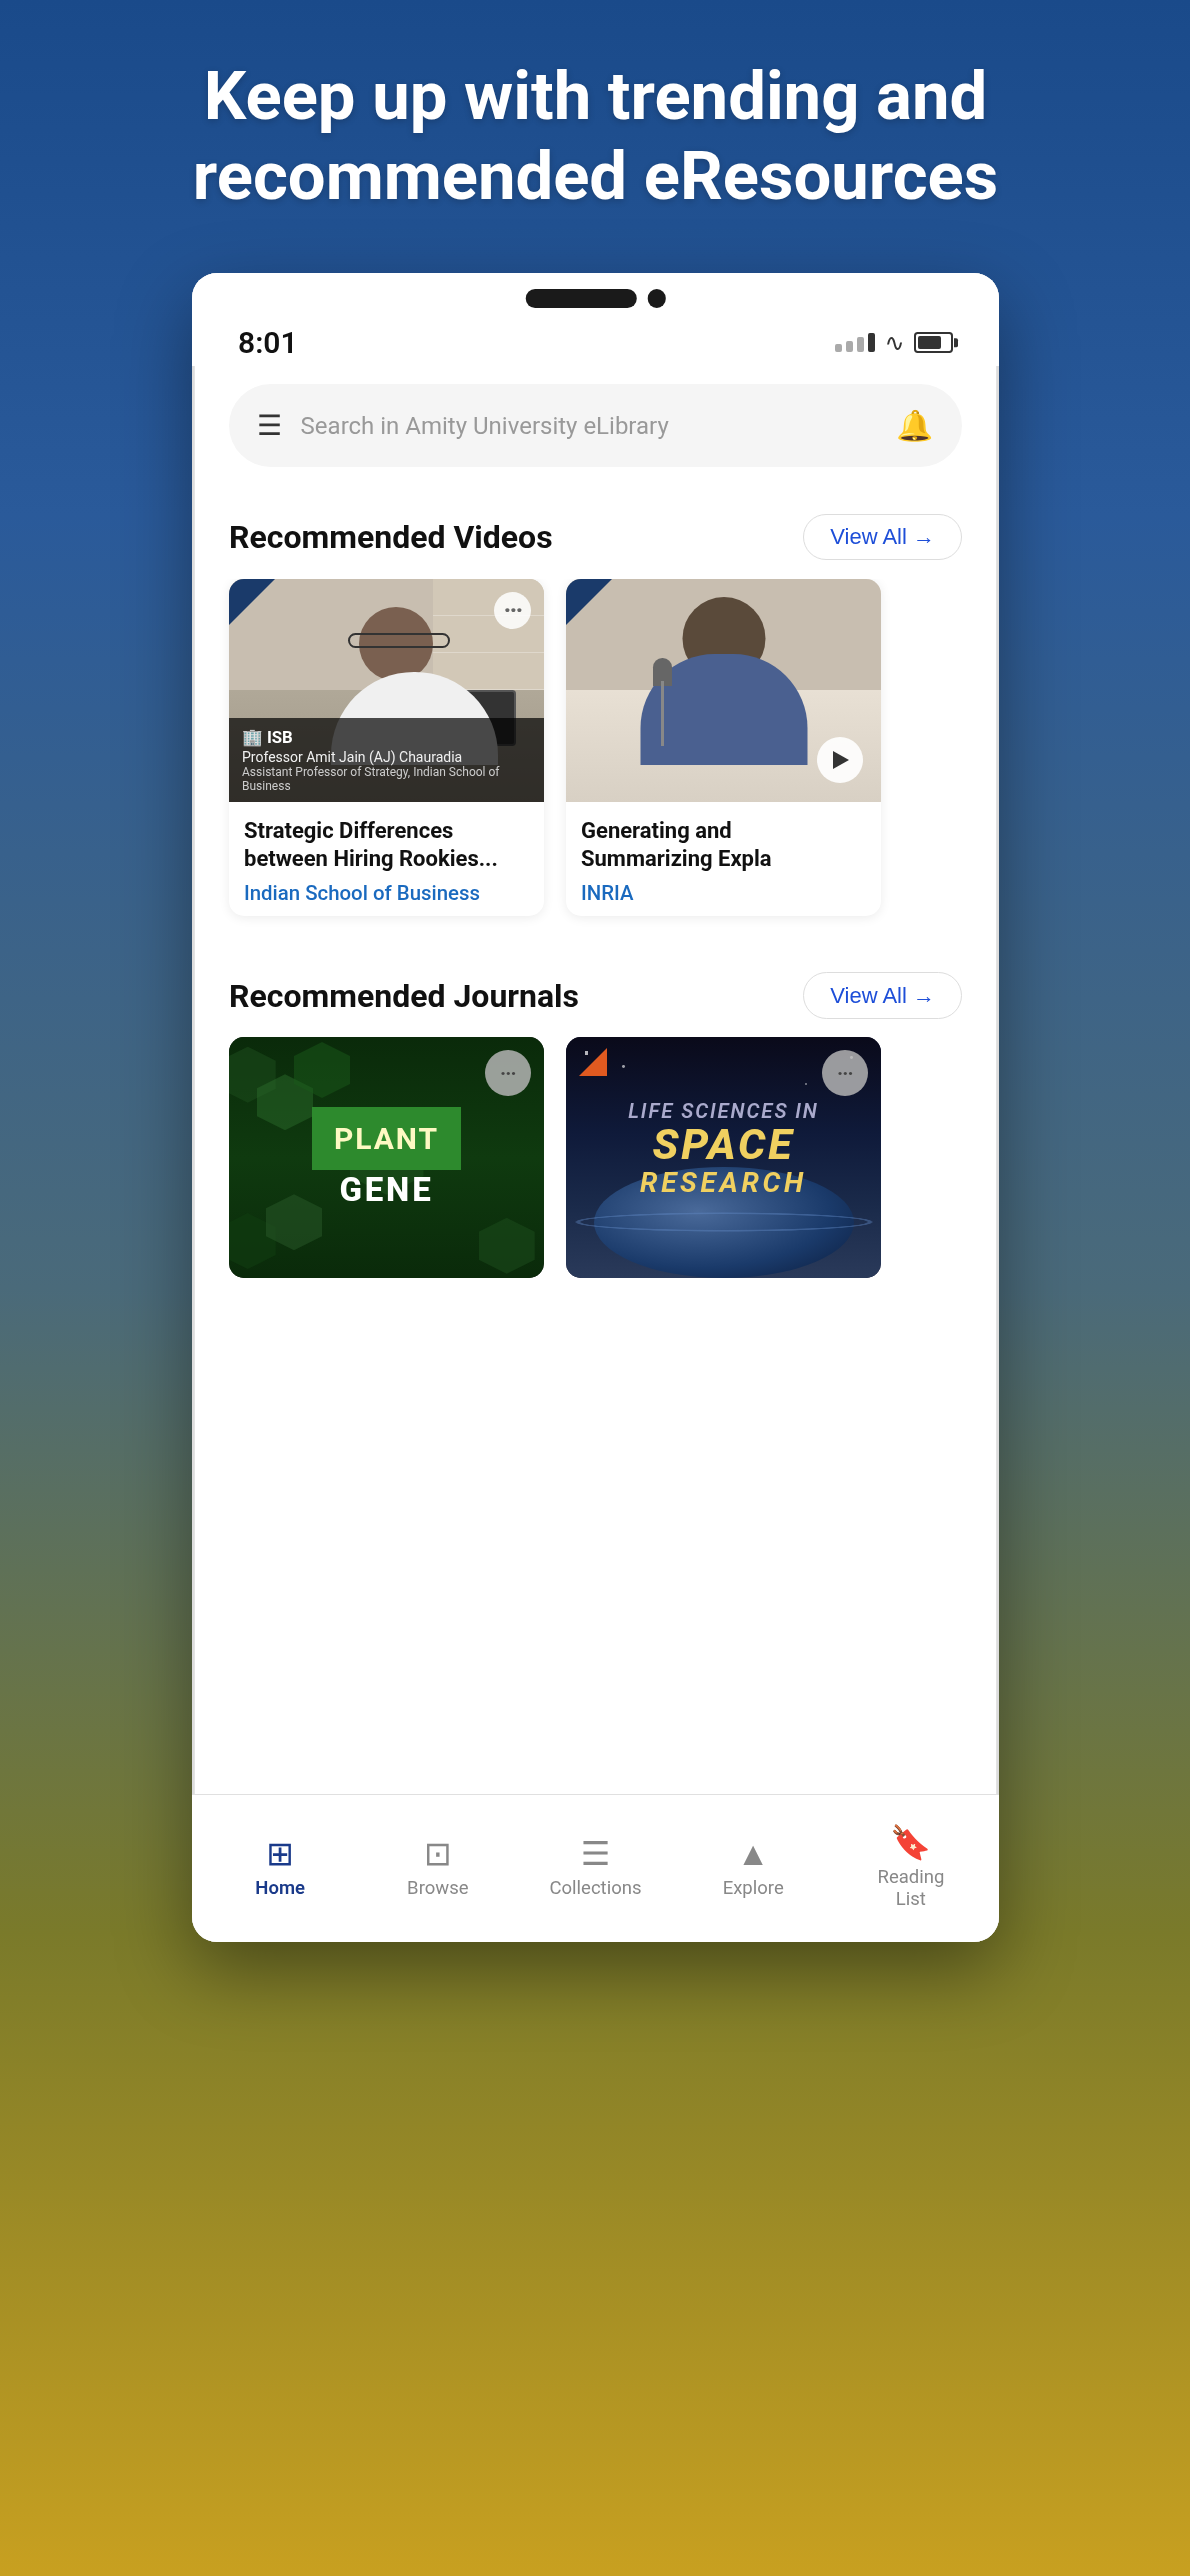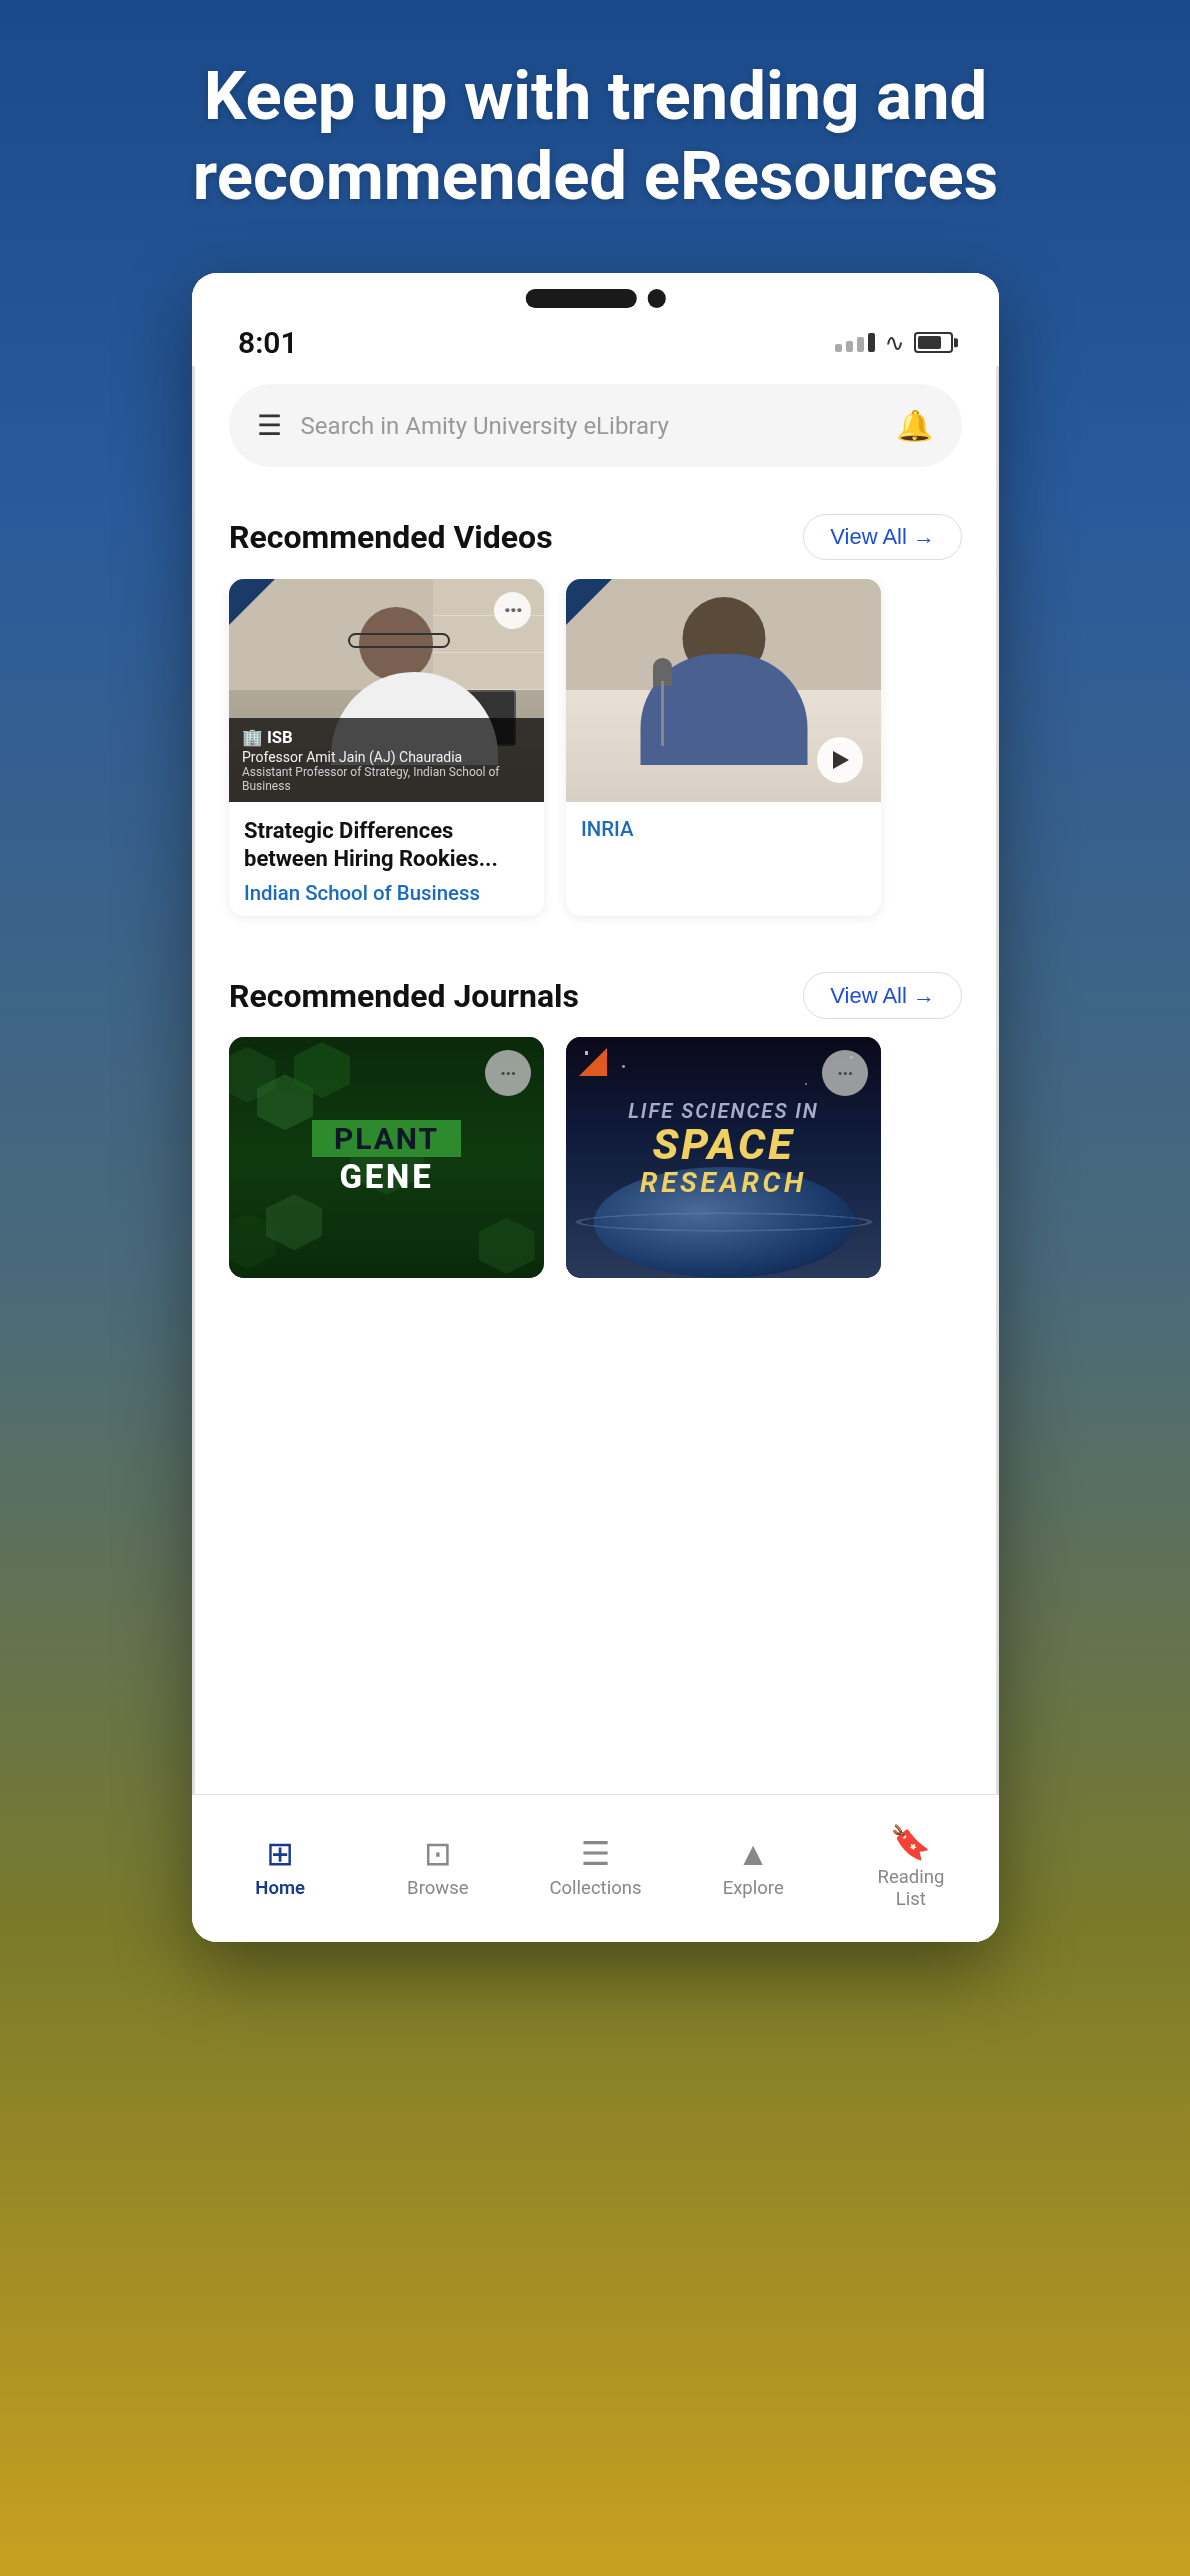--- a/index.html
+++ b/index.html
@@ -430,24 +430,24 @@
     .hex {
       position: absolute;
       width: 56px;
       height: 56px;
       background: #1a4a1a;
       clip-path: polygon(50% 0%, 100% 25%, 100% 75%, 50% 100%, 0% 75%, 0% 25%);
     }
 
     .plant-text-green {
       background: #2d8a2d;
-      padding: 1px 22px;
+      padding: 14px 22px;
       font-size: 30px;
       font-weight: 700;
-      color: #0f172a;
+      color: #fef9c3;
       letter-spacing: 1.9px;
       position: relative;
       z-index: 2;
     }
 
     .plant-text-white {
       font-size: 33px;
       font-weight: 800;
       color: white;
       letter-spacing: 2.8px;
@@ -767,20 +767,21 @@
               <div class="inria-person-body"></div>
               <div class="mic-head"></div>
               <div class="mic-stand"></div>
             </div>
             <div class="corner-triangle"></div>
             <div class="play-circle">
               <div class="play-triangle"></div>
             </div>
           </div>
           <div class="card-info">
+            <div class="card-title">Generating and Summarizing Expla</div>
             <div class="card-source">INRIA</div>
           </div>
         </div>
 
       </div>
 
       <div class="journals-section">
         <div class="section-header">
           <span class="section-title">Recommended Journals</span>
           <button class="view-all-btn">View All →</button>

